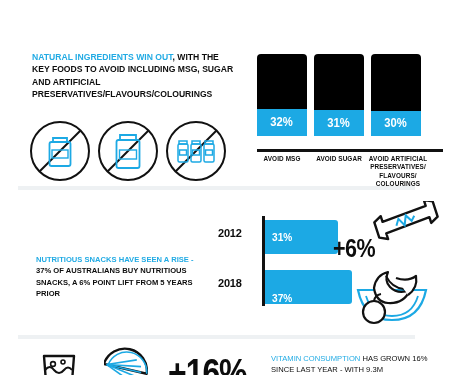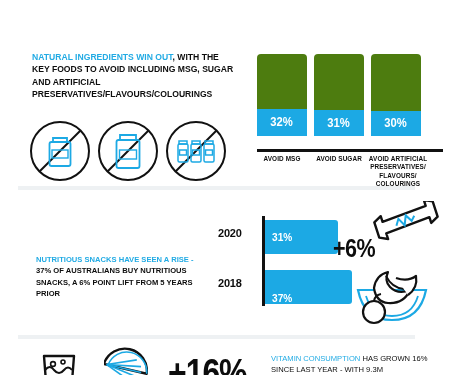--- a/index.html
+++ b/index.html
@@ -35,21 +35,21 @@
 
   
   .noicon{position:absolute;}
   .noicon svg{display:block;}
 
   
   #colchart{position:absolute;left:257px;top:13px;width:186px;height:130px;}
   .colwrap{position:absolute;bottom:47px;}
   .col-track{
     position:relative;width:100%;height:82px;
-    background:#4d7c0f;
+    background:#000000;
     border-radius:4px 4px 0 0;
     overflow:hidden;
   }
   .col-fill{
     position:absolute;left:0;bottom:0;width:100%;
     background:#1CA9E4;
     display:flex;align-items:center;justify-content:center;
   }
   .col-val{
     color:#ffffff;font-weight:700;font-size:12.5px;
@@ -209,21 +209,21 @@
   <div class="divider" id="div1"></div>
 
 
   <div id="s2-p2">
     <span class="hl">NUTRITIOUS SNACKS HAVE SEEN A RISE -</span><span> 37% OF AUSTRALIANS BUY NUTRITIOUS SNACKS, A 6% POINT LIFT FROM 5 YEARS PRIOR</span>
   </div>
 
   <div id="barchart">
     <div id="baraxis"></div>
 
-    <div class="bar-year" style="top:11px;">2020</div>
+    <div class="bar-year" style="top:11px;">2012</div>
     <div class="hbar" style="top:4px;width:73px;">
       <span>31%</span>
     </div>
 
     <div class="bar-year" style="top:61px;">2018</div>
     <div class="hbar" style="top:54px;width:87px;align-items:flex-end;">
       <span>37%</span>
     </div>
   </div>
 

